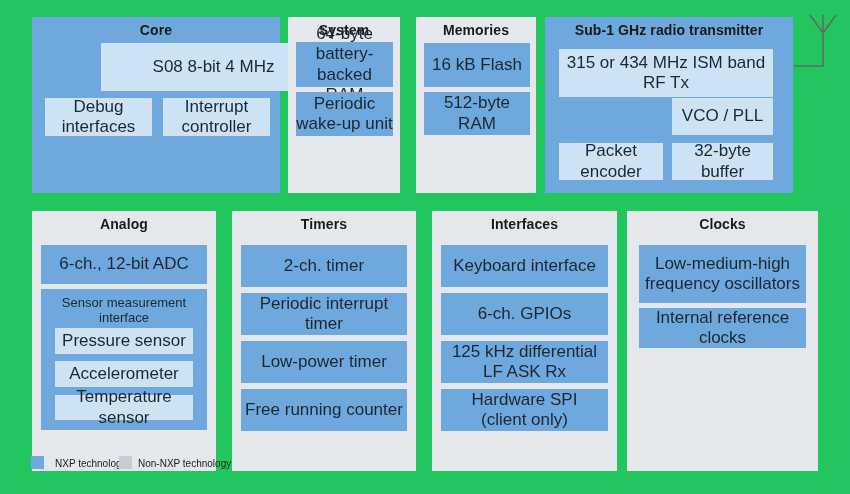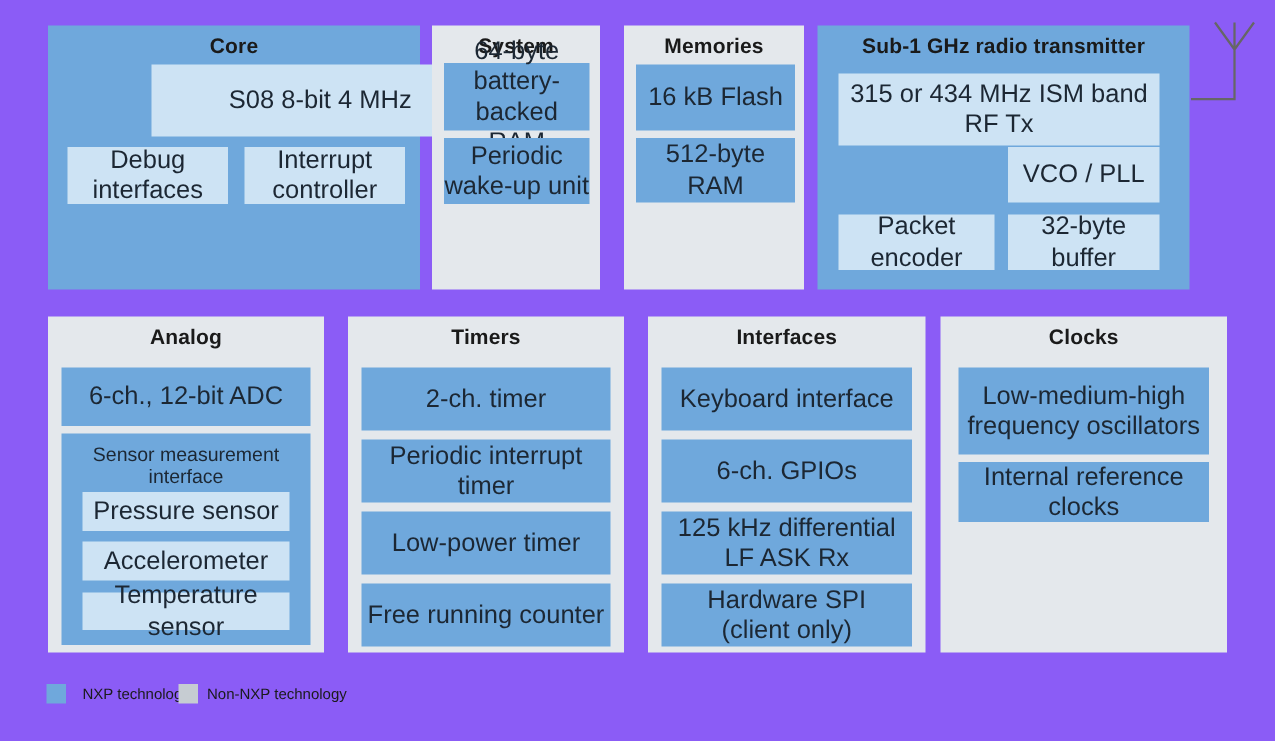--- a/index.html
+++ b/index.html
@@ -2,25 +2,25 @@
 <html style="--nxp-blue: #6FA8DC; --light-blue: #CDE3F4; --panel-gray: #E4E8EC; --non-nxp-gray: #C6CCD2; --text: #1C2733; --title-text: #1A1A1A; --line: #666666;"><head>
 <meta charset="utf-8">
 <style>
   * { box-sizing: border-box; margin: 0; padding: 0; }
   html, body { background: #ffffff; }
   body { font-family: "Liberation Sans", sans-serif; }
   #canvas {
     position: relative;
     width: 850px;
     height: 494px;
-    background: #8b5cf6;
+    background: #22c55e;
     overflow: hidden;
   }
   .block { position: absolute; top: 17px; height: 176px; }
-  .row2  { top: 211px; height: 224px; }
+  .row2  { top: 211px; height: 260px; }
   .bg-blue  { background: var(--nxp-blue, #6FA8DC); }
   .bg-panel { background: var(--panel-gray, #E4E8EC); }
   .title {
     position: absolute; top: 5px; left: 0; right: 0;
     text-align: center; font-weight: bold; font-size: 14px;
     color: var(--title-text, #1A1A1A);
     letter-spacing: 0.1px;
   }
   .cell {
     position: absolute;

